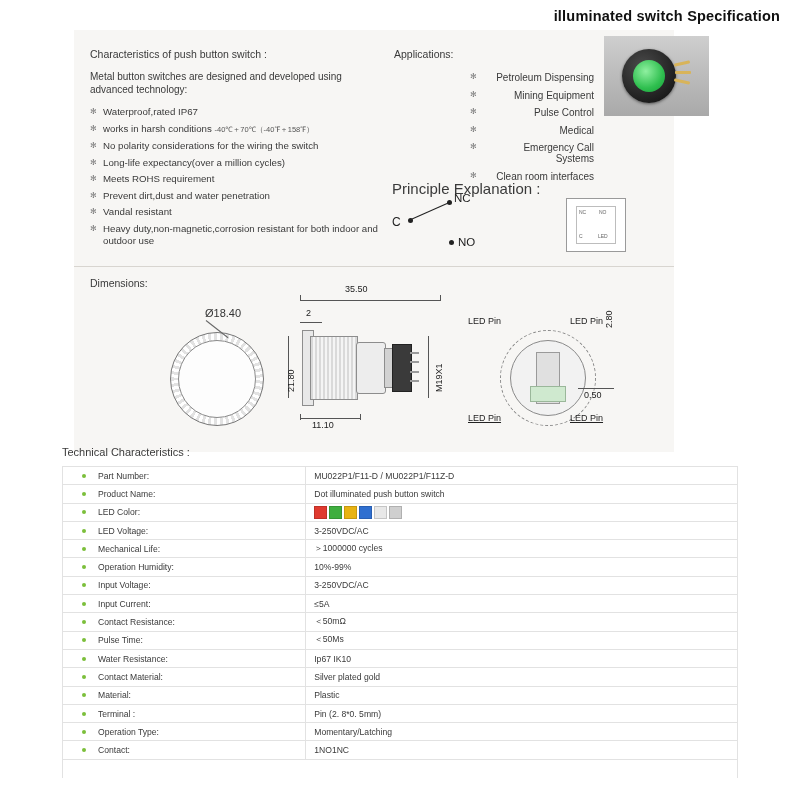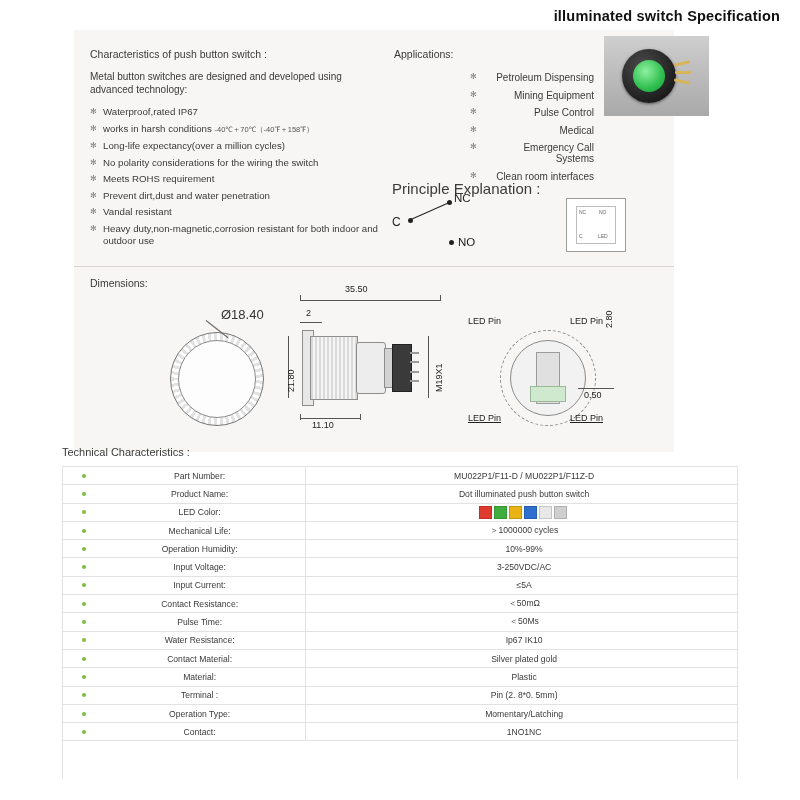--- a/index.html
+++ b/index.html
@@ -109,21 +109,21 @@
   .ring{
     position:absolute;left:170px;top:332px;width:92px;height:92px;border-radius:50%;
     border:1.2px solid #777;
     background:
       repeating-conic-gradient(from 0deg,#ffffff 0deg 4deg,#e2e2e2 4deg 8deg);
   }
   .ring:after{
     content:"";position:absolute;left:7px;top:7px;width:76px;height:76px;border-radius:50%;
     border:1px solid #8a8a8a;background:#fdfdfd;
   }
-  .dim-ring-label{position:absolute;left:221px;top:307px;font-size:13px;color:#333;}
+  .dim-ring-label{position:absolute;left:205px;top:307px;font-size:11px;color:#333;}
 
   .leader{position:absolute;background:#666;height:1px;transform-origin:left center;}
 
   
   .mech{position:absolute;left:300px;top:300px;width:160px;height:140px;}
   .mech .barrel{
     position:absolute;left:10px;top:36px;width:46px;height:62px;
     background:repeating-linear-gradient(90deg,#d9d9d9 0 2px,#f4f4f4 2px 4px);
     border:1px solid #8d8d8d;
   }
@@ -165,21 +165,21 @@
     position:absolute;left:36px;top:22px;width:22px;height:50px;background:#e0e0e0;border:1px solid #9a9a9a;
   }
   .endview .g{
     position:absolute;left:30px;top:56px;width:34px;height:14px;background:#cfe9cf;border:1px solid #9ab79a;
   }
   .lbl{position:absolute;font-size:9px;color:#222;}
 
   
   .tc-title{position:absolute;left:62px;top:446px;font-size:11px;color:#3a3a3a;}
   table.spec{
-    position:absolute;left:62px;top:466px;width:676px;border-collapse:collapse;text-align:center;
+    position:absolute;left:62px;top:466px;width:676px;border-collapse:collapse;
   }
   table.spec td{
     height:17.3px;font-size:8.6px;color:#3a3a3a;
     border-bottom:1px solid #e2e2e2;
     padding:0 4px;vertical-align:middle;
   }
   table.spec td.k{width:220px;padding-left:36px;position:relative;}
   table.spec td.k:before{
     content:"";position:absolute;left:20px;top:50%;margin-top:-2px;
     width:4px;height:4px;border-radius:50%;background:#7bbf3a;
@@ -206,22 +206,22 @@
   <div class="panel-sep"></div>
   <div class="lower-panel"></div>
 
   <div style="position:absolute;left:90px;top:48px;width:290px;">
     <div class="col-head">Characteristics of push button switch :</div>
     <div class="body-text" style="margin-top:10px;width:260px;">Metal button switches are designed and developed using advanced technology:</div>
     <ul class="bullet-list" style="margin-top:10px;">
       <li><span>Waterproof,rated IP67</span></li>
       <li><span>works in harsh conditions</span>
         <span class="small-note">-40℃＋70℃（-40℉＋158℉）</span></li>
+      <li><span>No polarity considerations for the wiring the switch</span></li>
       <li><span>Long-life expectancy(over a million cycles)</span></li>
-      <li><span>No polarity considerations for the wiring the switch</span></li>
       <li><span>Meets ROHS requirement</span></li>
       <li><span>Prevent dirt,dust and water penetration</span></li>
       <li><span>Vandal resistant</span></li>
       <li><span>Heavy duty,non-magnetic,corrosion resistant for both indoor and outdoor use</span></li>
     </ul>
   </div>
 
   <div style="position:absolute;left:394px;top:48px;width:200px;">
     <div class="col-head">Applications:</div>
     <ul class="app-list" style="margin-top:12px;margin-left:76px;">
@@ -330,20 +330,24 @@
           <td class="k">Product Name:</td>
           <td class="v">Dot  illuminated push button switch</td>
         </tr>
       <tr>
         <td class="k">LED Color:</td>
         <td class="v">
           <span class="swatches" id="led-swatches"><span style="background: rgb(224, 58, 47);"></span><span style="background: rgb(63, 174, 63);"></span><span style="background: rgb(232, 179, 19);"></span><span style="background: rgb(47, 111, 208);"></span><span style="background: rgb(232, 232, 232);"></span><span style="background: rgb(207, 207, 207);"></span></span>
         </td>
       </tr>
       <tr>
+          <td class="k">LED Voltage:</td>
+          <td class="v">3-250VDC/AC</td>
+        </tr>
+      <tr>
           <td class="k">Mechanical Life:</td>
           <td class="v">＞1000000 cycles</td>
         </tr>
       <tr>
           <td class="k">Operation Humidity:</td>
           <td class="v">10%-99%</td>
         </tr>
       <tr>
           <td class="k">Input Voltage:</td>
           <td class="v">3-250VDC/AC</td>

